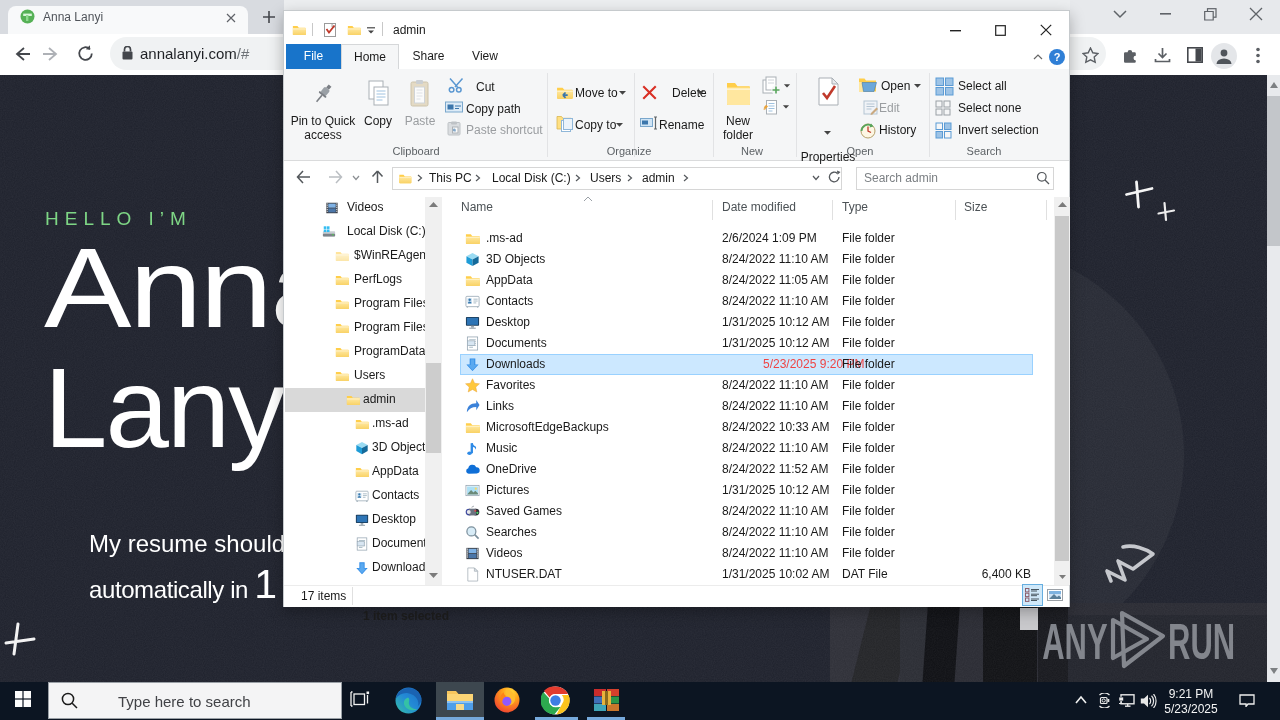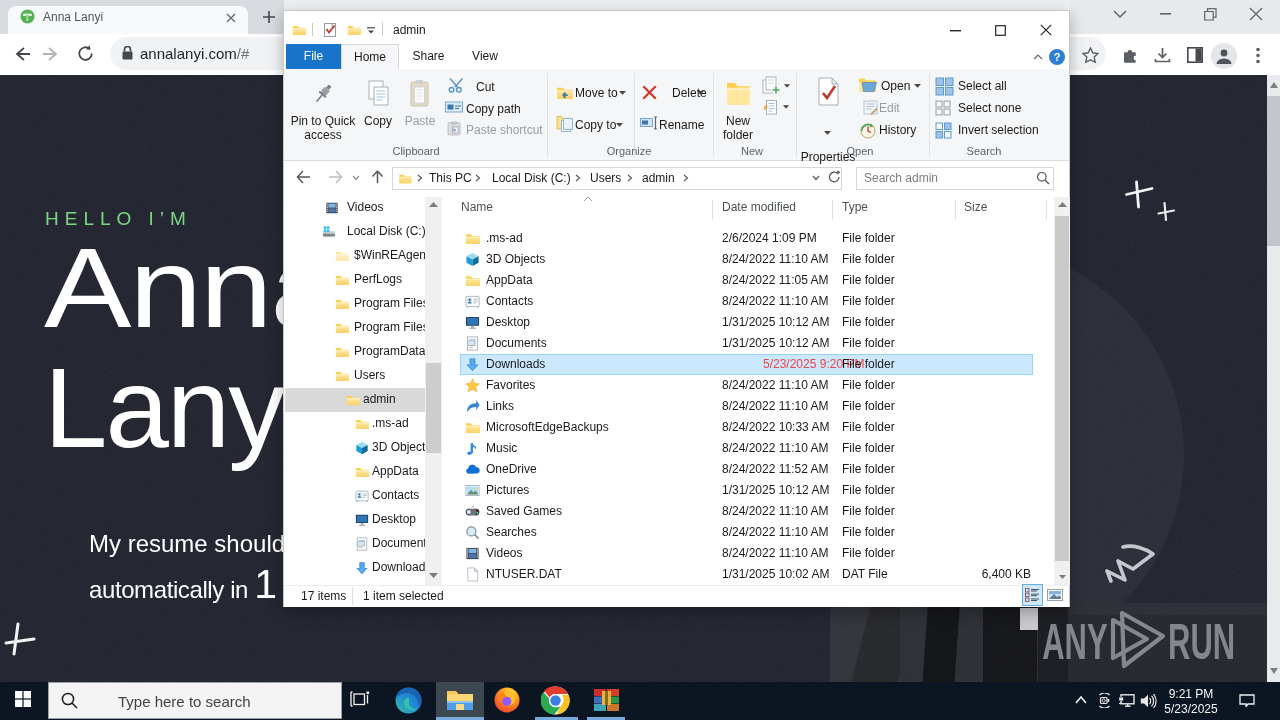--- a/index.html
+++ b/index.html
@@ -713,21 +713,21 @@
       <path d="M4.5 0 L9 5 L0 5 Z" fill="#7b7b7b"></path>
     </svg>
   <div class="abs" style="left:771px;top:205px;width:14px;height:345px;background:#c9c9c9;"></div>
   <svg class="abs" style="left:775px;top:564px;" width="7" height="4" viewBox="0 0 9 5">
       <path d="M4.5 5 L9 0 L0 0 Z" fill="#7b7b7b"></path>
     </svg>
 
   <div class="abs" style="left:0;top:574px;width:785px;height:22px;background:#fff;border-top:1px solid #ececec;"></div>
   <div class="abs" style="left:17px;top:578px;">17 items</div>
   <div class="abs" style="left:68px;top:576px;width:1px;height:18px;background:#e0e0e0;"></div>
-  <div class="abs" style="left:79px;top:578px;">1 item selected</div>
+  <div class="abs" style="left:79px;top:598px;font-weight:bold;">1 item selected</div>
   <div class="abs" style="left:738px;top:573px;width:21px;height:22px;background:#cfe8f9;border:1px solid #66aee0;"></div>
   <svg class="abs" style="left:741px;top:577px;" width="15" height="14" viewBox="0 0 15 14">
       <rect x="0.5" y="0.5" width="3.4" height="3.4" fill="none" stroke="#8b5e6d"></rect>
       <rect x="0.5" y="5.2" width="3.4" height="3.4" fill="none" stroke="#8b5e6d"></rect>
       <rect x="0.5" y="10" width="3.4" height="3.4" fill="none" stroke="#8b5e6d"></rect>
       <path d="M6 1.5 h8 M6 3 h6 M6 6.2 h8 M6 7.7 h6 M6 11 h8 M6 12.5 h6" stroke="#47555f" stroke-width="1"></path>
     </svg>
   <svg class="abs" style="left:763px;top:578px;" width="16" height="12" viewBox="0 0 16 12">
       <rect x="0.5" y="0.5" width="15" height="11" fill="#fff" stroke="#9aa0a6"></rect>
       <rect x="2" y="2" width="12" height="8" fill="#cfe3f5"></rect>

